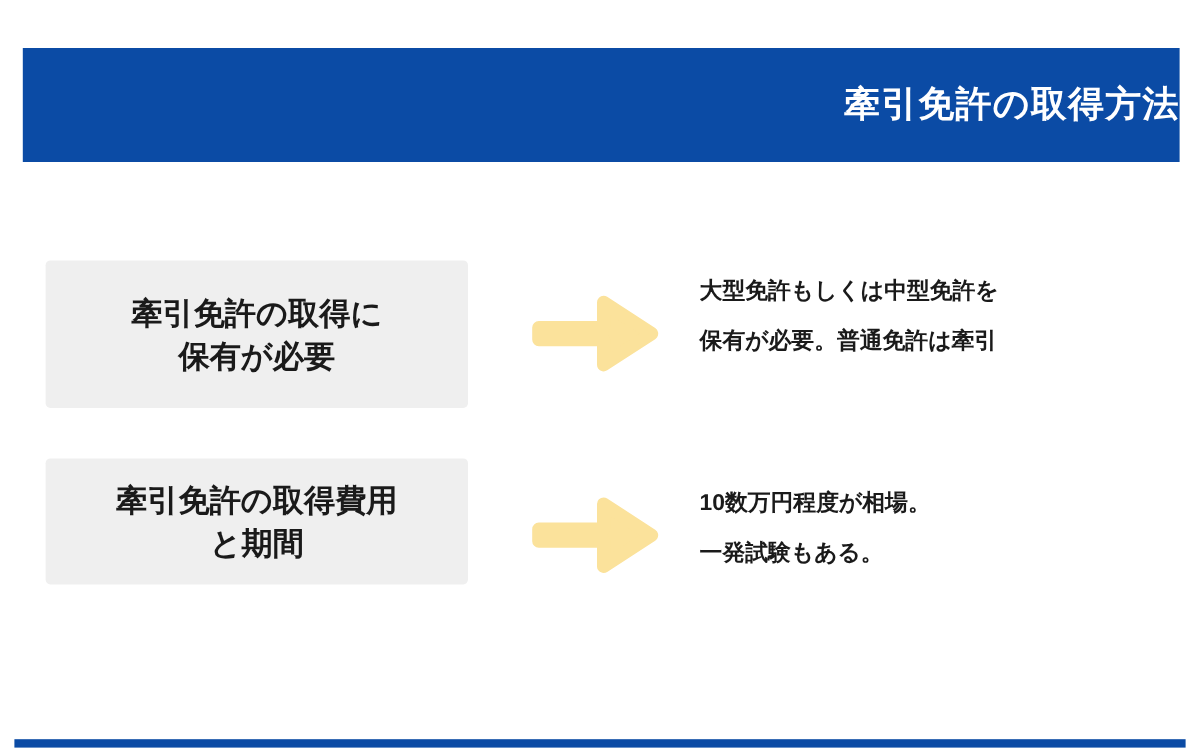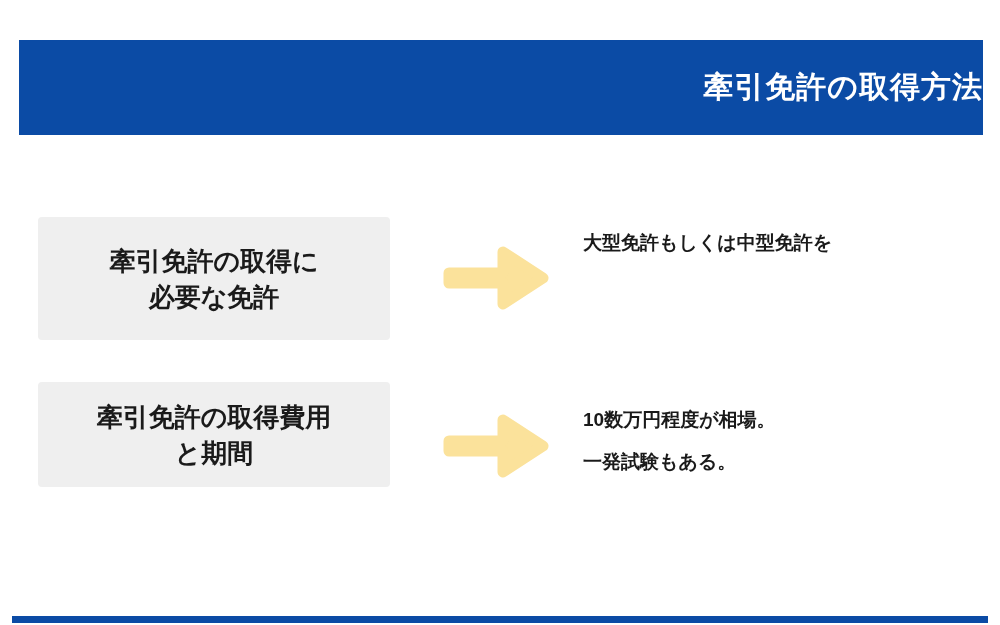--- a/index.html
+++ b/index.html
@@ -76,31 +76,32 @@
 <body>
 
 <div class="canvas">
 
   <header class="header">
     <h1 class="header-title">牽引免許の取得方法</h1>
   </header>
 
   <div class="topic-box box-1">
     <span>牽引免許の取得に</span>
-    <span>必要な免許</span>
+    <span>保有が必要</span>
   </div>
 
   <div class="arrow arrow-1">
     <svg viewBox="0 0 107 70" aria-hidden="true">
       <path d="M6 30 H60 V9 L100 35 L60 61 V40 H6 Z" fill="currentColor" stroke="currentColor" stroke-width="11" stroke-linejoin="round" stroke-linecap="round"></path>
     </svg>
   </div>
 
   <div class="desc desc-1">
     <div>大型免許もしくは中型免許を</div>
+    <div>保有が必要。普通免許は牽引</div>
   </div>
 
   <div class="topic-box box-2">
     <span>牽引免許の取得費用</span>
     <span>と期間</span>
   </div>
 
   <div class="arrow arrow-2">
     <svg viewBox="0 0 107 70" aria-hidden="true">
       <path d="M6 30 H60 V9 L100 35 L60 61 V40 H6 Z" fill="currentColor" stroke="currentColor" stroke-width="11" stroke-linejoin="round" stroke-linecap="round"></path>

